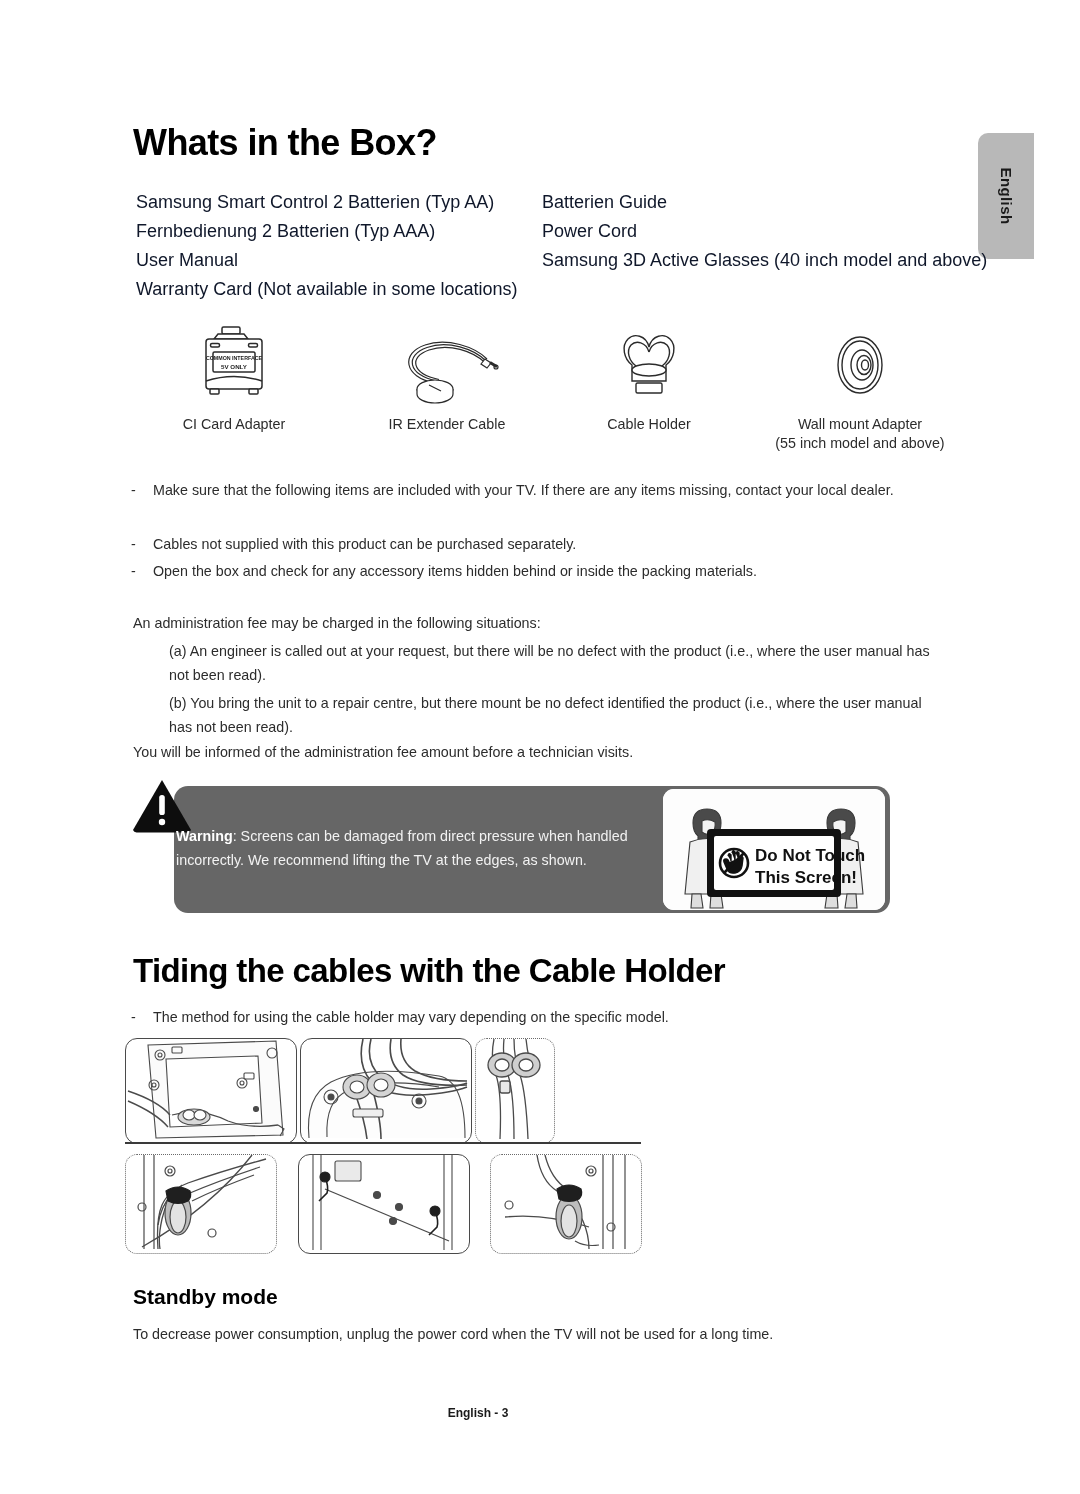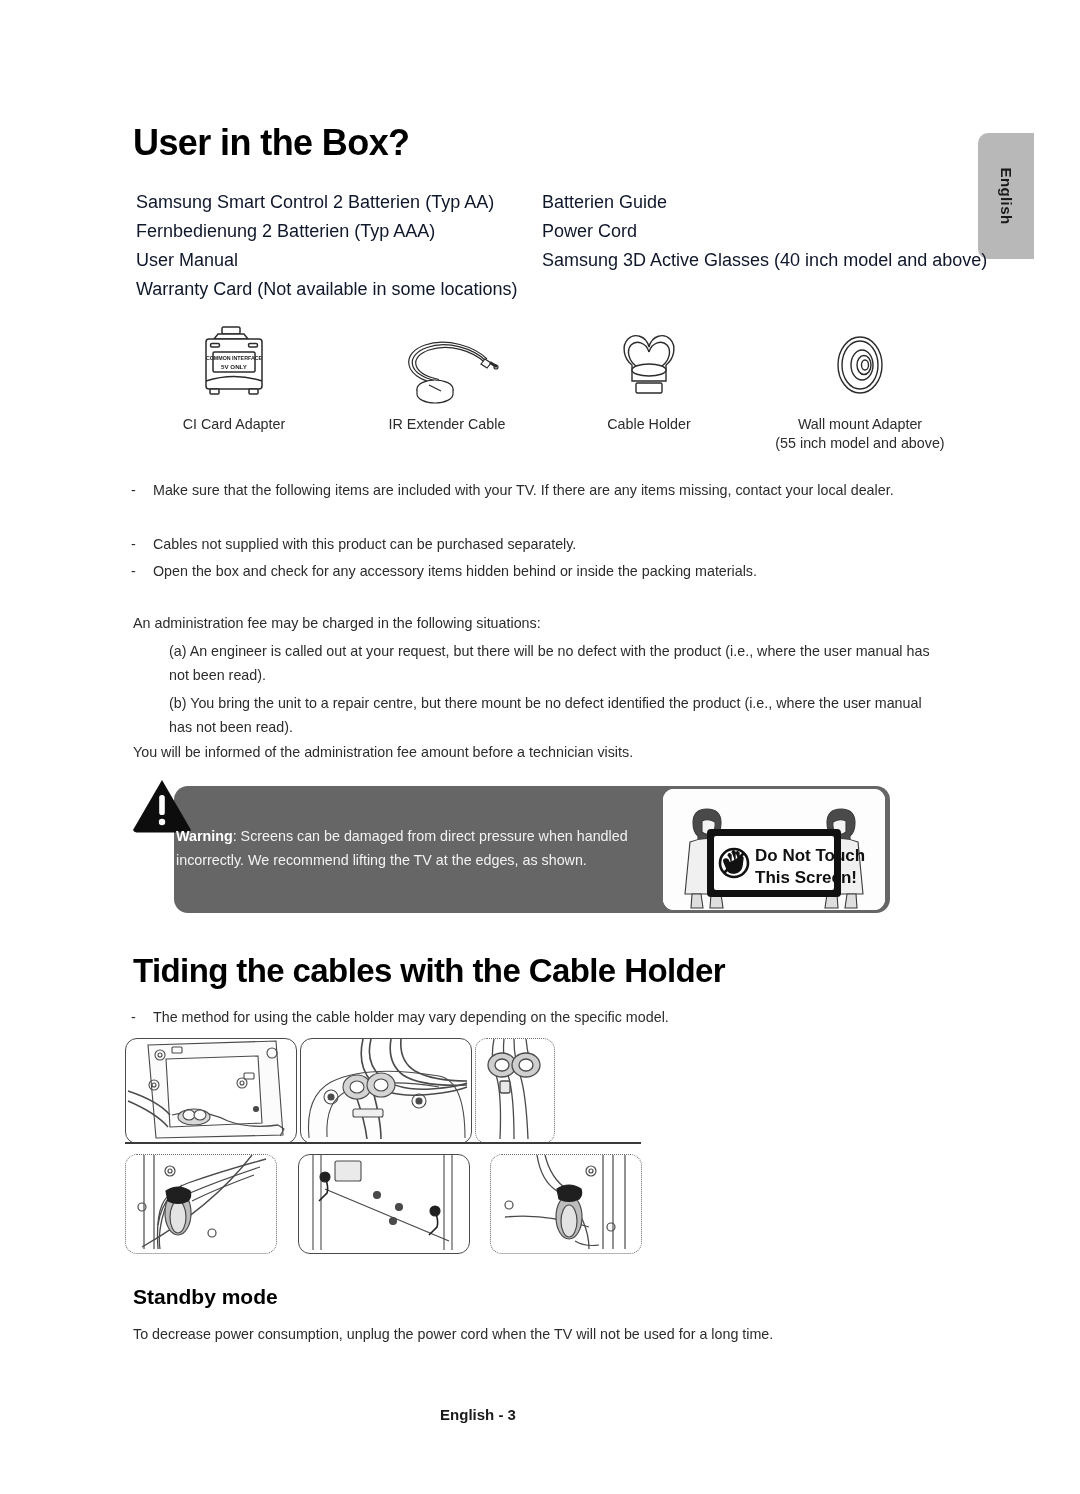--- a/index.html
+++ b/index.html
@@ -187,37 +187,37 @@
     background: #3a3a3a;
   }
 
   
   #footer {
     position: absolute;
     left: 0;
     top: 1406px;
     width: 956px;
     text-align: center;
-    font-size: 15px;
+    font-size: 12px;
     font-weight: bold;
     color: #1a1a1a;
   }
 
   svg { display: block; }
 </style>
 </head>
 <body>
 
 <div id="page">
 
   <div class="lang-tab">
     <div class="lang-text">English</div>
   </div>
 
-  <div class="h1" id="title-box">User in the Box?</div>
+  <div class="h1" id="title-box">Whats in the Box?</div>
 
   <div class="txt txt-col-left box-item" style="top:193px;">Samsung Smart Control 2 Batterien (Typ AA)</div>
   <div class="txt txt-col-left box-item" style="top:222px;">Fernbedienung 2 Batterien (Typ AAA)</div>
   <div class="txt txt-col-left box-item" style="top:251px;">User Manual</div>
   <div class="txt txt-col-left box-item" style="top:280px;">Warranty Card (Not available in some locations)</div>
 
   <div class="txt txt-col-right box-item" style="top:193px;">Batterien Guide</div>
   <div class="txt txt-col-right box-item" style="top:222px;">Power Cord</div>
   <div class="txt txt-col-right box-item" style="top:251px;">Samsung 3D Active Glasses (40 inch model and above)</div>
 

